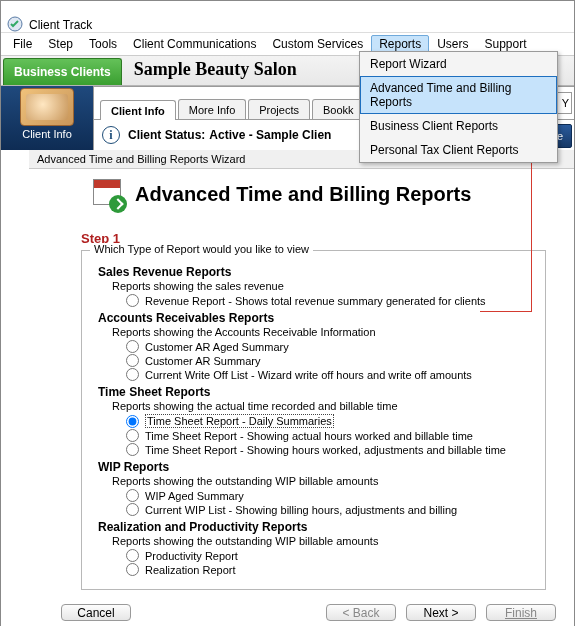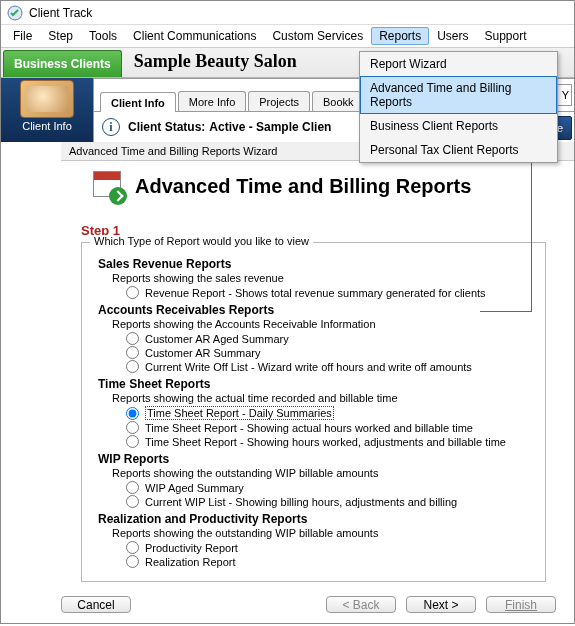--- a/index.html
+++ b/index.html
@@ -1,18 +1,18 @@
 <!DOCTYPE html>
 <html><head>
 <meta charset="utf-8">
 <style>
   * { box-sizing: border-box; }
   body { margin: 0; font-family: "Segoe UI", Tahoma, sans-serif; font-size: 12px; color: #000; background: #fff; width: 575px; }
   .window { width: 575px; border: 1px solid #888; }
-  .titlebar { display: flex; align-items: center; height: 24px; padding: 0 6px; background: #fff; border-bottom: 1px solid #ddd; }
+  .titlebar { display: flex; align-items: flex-end; height: 32px; padding: 0 6px; background: #fff; border-bottom: 1px solid #ddd; }
   .titlebar .icon { width: 16px; height: 16px; margin-right: 6px; }
   .titlebar .title { font-size: 12px; }
   .menubar { display: flex; align-items: center; background: #fff; padding: 2px 4px; border-bottom: 1px solid #ccc; }
   .menubar .menu-item { padding: 2px 8px; cursor: default; }
   .menubar .menu-item.open { background: #c6e3fb; border: 1px solid #6fa9db; padding: 1px 7px; border-radius: 2px; }
   .toolbar-row { display: flex; align-items: stretch; height: 30px; background: linear-gradient(#f3f3f3, #e8e8e8); border-bottom: 1px solid #b5b5b5; position: relative; }
   .biz-tab { background: linear-gradient(#64c159, #3a9f30); color: #fff; font-weight: bold; padding: 6px 10px; margin: 2px 0 0 2px; border: 1px solid #2e7a25; border-bottom: none; border-radius: 3px 3px 0 0; font-size: 12px; }
   .salon { font-family: Georgia, "Times New Roman", serif; font-size: 18px; font-weight: bold; padding: 3px 12px; }
   .mid-row { display: flex; align-items: stretch; background: linear-gradient(#1f497d, #0e2c54); height: 64px; position: relative; }
   .left-panel { width: 92px; color: #fff; text-align: center; padding-top: 2px; }
@@ -106,21 +106,21 @@
   <div class="report-menu">
     <div class="rm-item">Report Wizard</div>
     <div class="rm-item hl">Advanced Time and Billing Reports</div>
     <div class="rm-item">Business Client Reports</div>
     <div class="rm-item">Personal Tax Client Reports</div>
   </div>
 
   <div class="callout" style="left:530px; top:92px; width:0; height:218px; border-left:1px solid #d43a2f; border-top:none; border-bottom:none; border-right:none;"></div>
   <div class="callout" style="left:479px; top:310px; width:52px; height:0; border-top:1px solid #d43a2f; border-left:none; border-bottom:none; border-right:none;"></div>
 
-  <div class="wiz-title" style="margin-left:60px;">Advanced Time and Billing Reports Wizard</div>
+  <div class="wiz-title" style="margin-left:28px;">Advanced Time and Billing Reports Wizard</div>
 
   <div class="wizard">
     <div class="wiz-head">
       <div class="cal-icon">
         <div class="cal"></div>
           <div class="arrow"></div>
       </div>
       <h2>Advanced Time and Billing Reports</h2>
     </div>
     <div class="step">Step 1</div>

